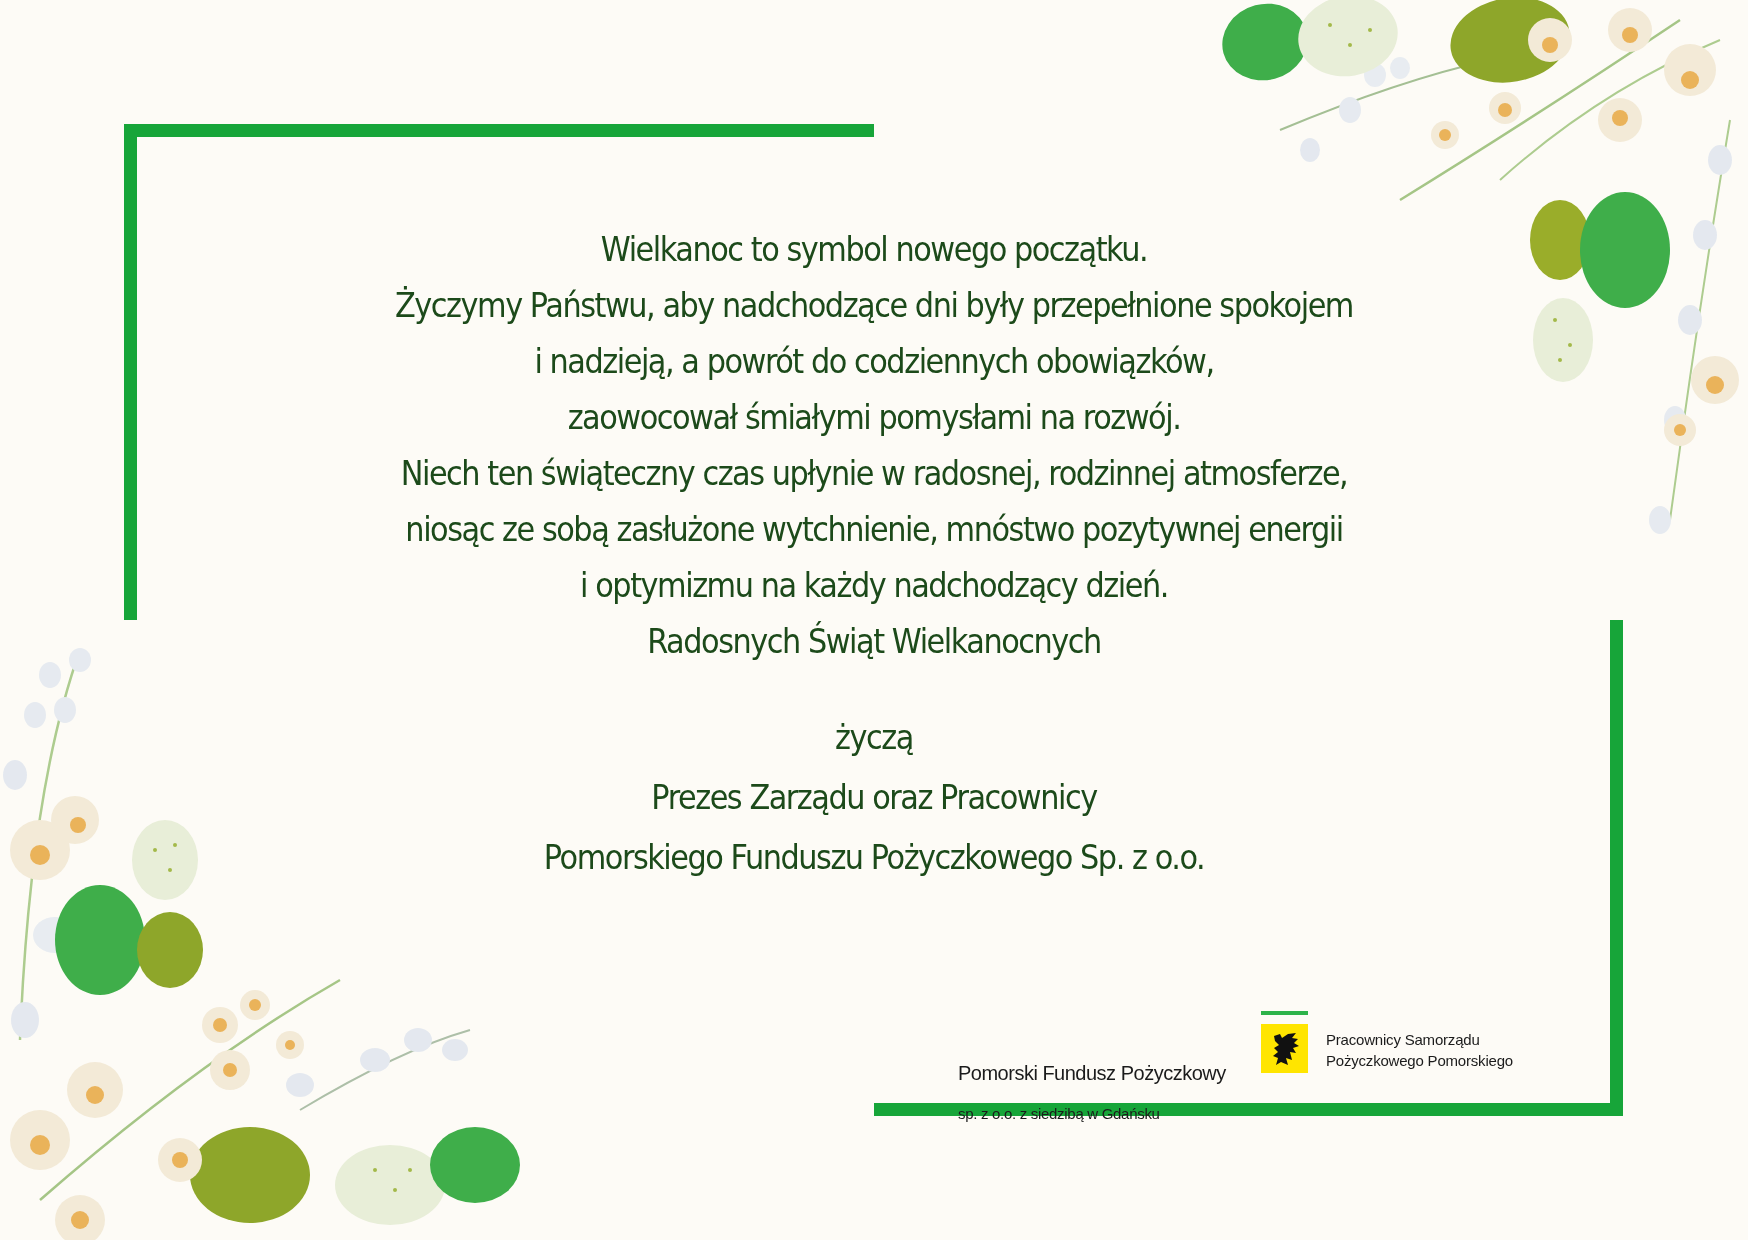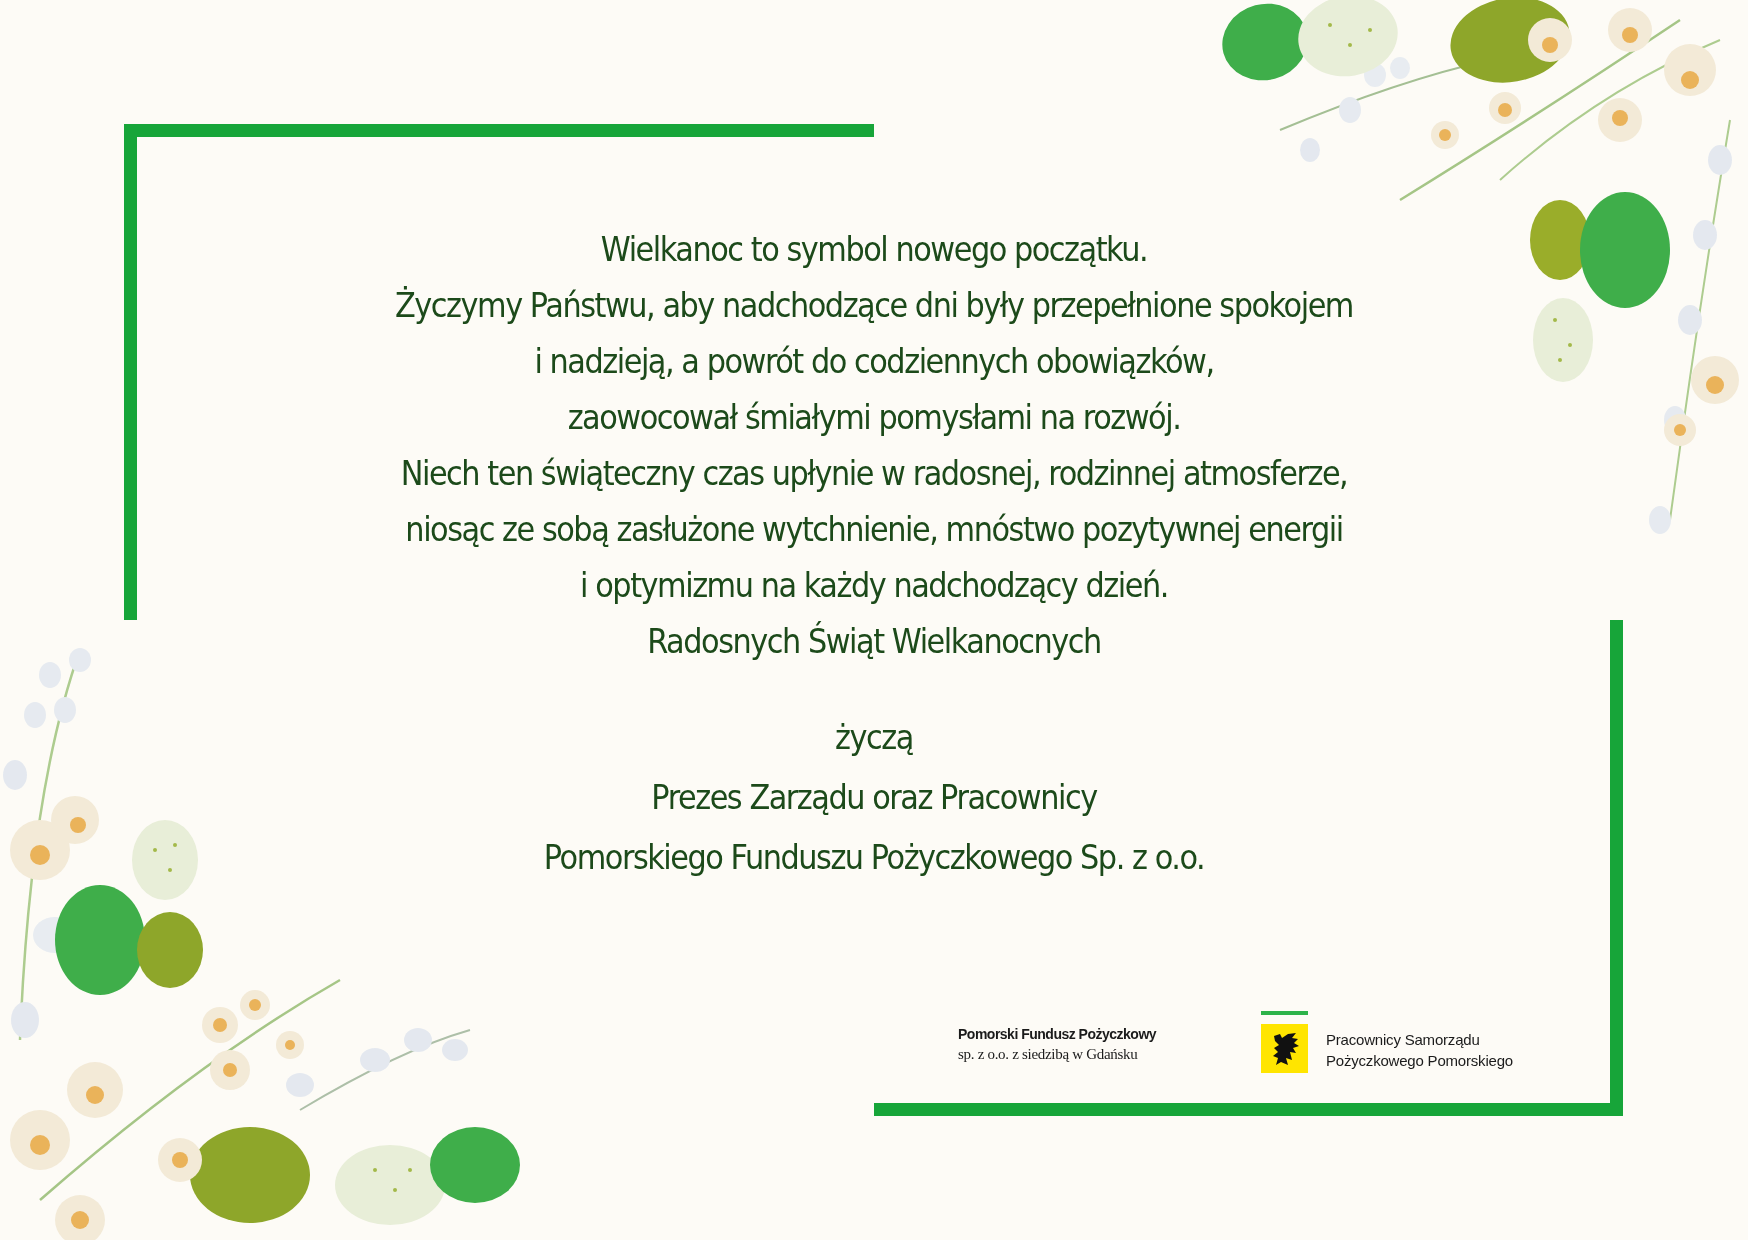--- a/index.html
+++ b/index.html
@@ -4,22 +4,22 @@
 <style>
   html, body { margin:0; padding:0; }
   body { width:1748px; height:1240px; position:relative; overflow:hidden; background:#fdfbf6; font-family:"Liberation Sans", sans-serif; }
   .frame { position:absolute; background:#17a539; }
   .msg { position:absolute; left:180px; width:1388px; top:222px; text-align:center; color:#1c4a1a; font-family:"DejaVu Sans", sans-serif; font-size:33px; letter-spacing:-1.6px; transform:scaleX(0.92); transform-origin:center top; }
   .msg .line { display:block; height:56px; line-height:56px; white-space:nowrap; }
   .sig { position:absolute; left:180px; width:1388px; top:708px; text-align:center; color:#1c4a1a; font-family:"DejaVu Sans", sans-serif; font-size:33px; letter-spacing:-1.6px; transform:scaleX(0.92); transform-origin:center top; }
   .sig .line { display:block; height:60px; line-height:60px; white-space:nowrap; }
   .footer { position:absolute; top:1010px; left:958px; height:80px; }
   .org { position:absolute; left:0; top:16px; color:#1b1b1b; white-space:nowrap; }
-  .org .name { font-size:14px; font-weight:bold; letter-spacing:-0.5px; }
-  .org .sub { font-size:15px; margin-top:4px; letter-spacing:-0.3px;font-family:Liberation Serif, serif; }
+  .org .name { font-size:20px; font-weight:normal; letter-spacing:-0.5px;margin-top:36px; }
+  .org .sub { font-size:15px; margin-top:20px; letter-spacing:-0.3px; }
   .crest-bar { position:absolute; left:303px; top:1px; width:47px; height:4px; background:#2db34a; }
   .crest { position:absolute; left:303px; top:14px; width:47px; height:49px; background:#ffe500; display:flex; align-items:center; justify-content:center; }
   .inst { position:absolute; left:368px; top:19px; color:#1b1b1b; font-size:15px; line-height:21px; white-space:nowrap; letter-spacing:-0.2px; }
   .deco { position:absolute; }
 </style>
 </head>
 <body>
 
 <div class="frame" style="left:124px; top:124px; width:750px; height:13px;"></div>
 <div class="frame" style="left:124px; top:124px; width:13px; height:496px;"></div>

